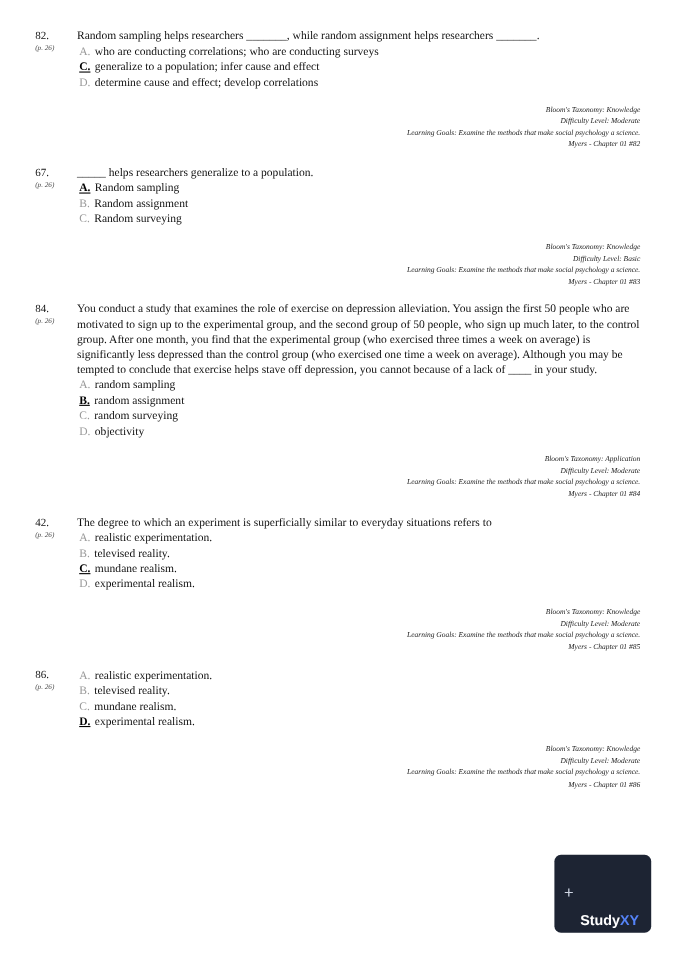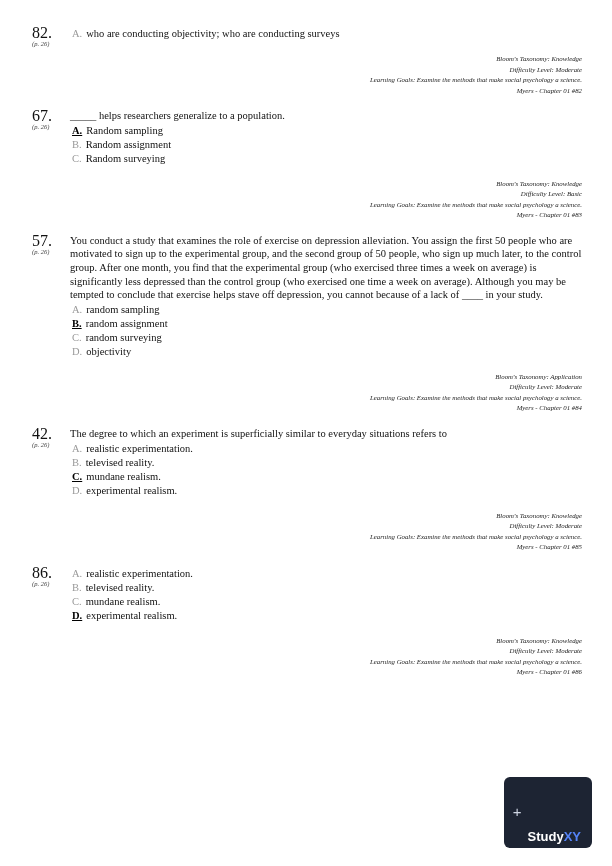--- a/index.html
+++ b/index.html
@@ -18,21 +18,21 @@
   }
   .question {
     display: flex;
     align-items: flex-start;
   }
   .q-left {
     width: 38px;
     flex-shrink: 0;
   }
   .q-number {
-    font-size: 16px;
+    font-size: 10px;
     line-height: 13px;
     color: #111;
   }
   .q-page {
     font-size: 6.5px;
     font-style: italic;
     color: #444;
     margin-top: 1px;
   }
   .q-right {
@@ -105,22 +105,25 @@
 </head>
 <body>
 
 <div class="page" id="questions">
     <section class="question">
       <div class="q-left">
         <div class="q-number">82.</div>
         <div class="q-page">(p. 26)</div>
       </div>
       <div class="q-right">
-        <ul class="choices">
-          <li class="choice"><span class="choice-letter">A.</span><span class="choice-text">who are conducting objectivity; who are conducting surveys</span></li>
+        <div class="q-text">Random sampling helps researchers _______, while random assignment helps researchers _______.</div>
+        <ul class="choices">
+          <li class="choice"><span class="choice-letter">A.</span><span class="choice-text">who are conducting correlations; who are conducting surveys</span></li>
+          <li class="choice"><span class="choice-letter correct">C.</span><span class="choice-text">generalize to a population; infer cause and effect</span></li>
+          <li class="choice"><span class="choice-letter">D.</span><span class="choice-text">determine cause and effect; develop correlations</span></li>
         </ul>
         <div class="meta">
           <div class="meta-line">Bloom's Taxonomy: Knowledge</div>
           <div class="meta-line">Difficulty Level: Moderate</div>
           <div class="meta-line">Learning Goals: Examine the methods that make social psychology a science.</div>
           <div class="meta-line">Myers - Chapter 01 #82</div>
         </div>
       </div>
     </section>
     <section class="question">
@@ -138,21 +141,21 @@
         <div class="meta">
           <div class="meta-line">Bloom's Taxonomy: Knowledge</div>
           <div class="meta-line">Difficulty Level: Basic</div>
           <div class="meta-line">Learning Goals: Examine the methods that make social psychology a science.</div>
           <div class="meta-line">Myers - Chapter 01 #83</div>
         </div>
       </div>
     </section>
     <section class="question">
       <div class="q-left">
-        <div class="q-number">57.</div>
+        <div class="q-number">84.</div>
         <div class="q-page">(p. 26)</div>
       </div>
       <div class="q-right">
         <div class="q-text">You conduct a study that examines the role of exercise on depression alleviation. You assign the first 50 people who are motivated to sign up to the experimental group, and the second group of 50 people, who sign up much later, to the control group. After one month, you find that the experimental group (who exercised three times a week on average) is significantly less depressed than the control group (who exercised one time a week on average). Although you may be tempted to conclude that exercise helps stave off depression, you cannot because of a lack of ____ in your study.</div>
         <ul class="choices">
           <li class="choice"><span class="choice-letter">A.</span><span class="choice-text">random sampling</span></li>
           <li class="choice"><span class="choice-letter correct">B.</span><span class="choice-text">random assignment</span></li>
           <li class="choice"><span class="choice-letter">C.</span><span class="choice-text">random surveying</span></li>
           <li class="choice"><span class="choice-letter">D.</span><span class="choice-text">objectivity</span></li>
         </ul>

